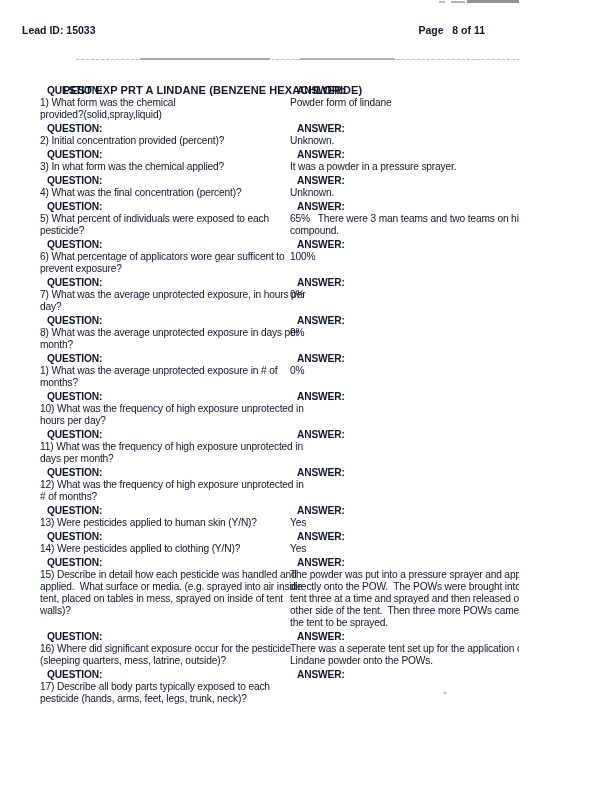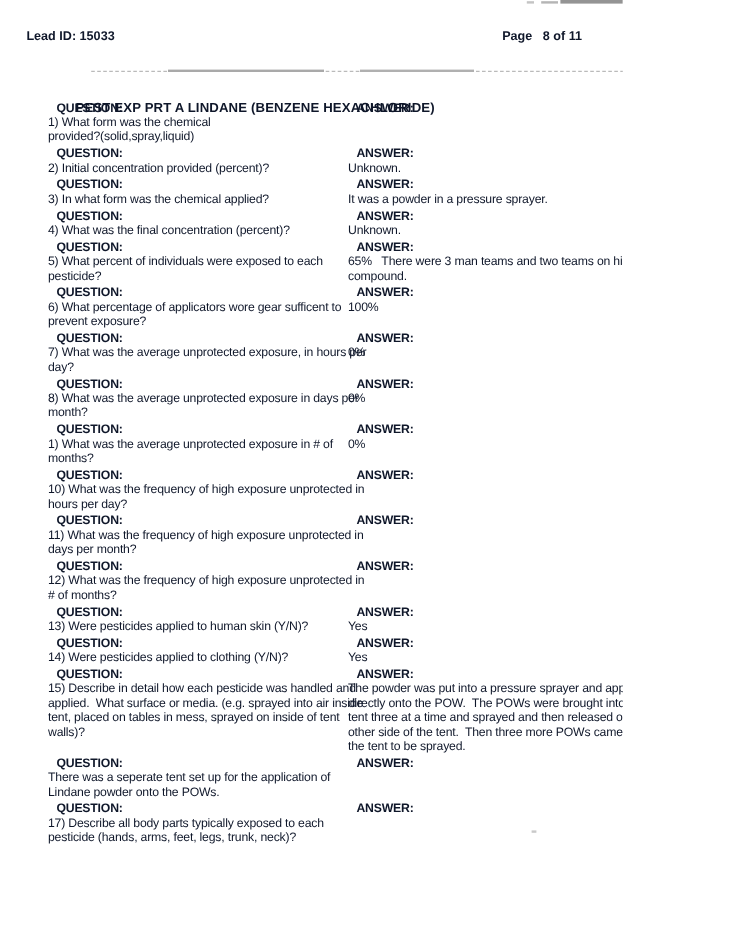--- a/index.html
+++ b/index.html
@@ -142,20 +142,21 @@
   <div class="header-page">Page   8 of 11</div>
 
   <div class="doc-title">PEST EXP PRT A LINDANE (BENZENE HEXACHLORIDE)</div>
 
   <div class="qa-list">
     <div class="qa-row">
       <div class="qa-label">QUESTION:</div>
       <div class="qa-label">ANSWER:</div>
       <div class="qa-text">1) What form was the chemical
 provided?(solid,spray,liquid)</div>
+      <div class="qa-text">Powder form of lindane</div>
     </div>
 
     <div class="qa-row">
       <div class="qa-label">QUESTION:</div>
       <div class="qa-label">ANSWER:</div>
       <div class="qa-text">2) Initial concentration provided (percent)?</div>
       <div class="qa-text">Unknown.</div>
     </div>
 
     <div class="qa-row">
@@ -261,20 +262,22 @@
       <div class="qa-text">The powder was put into a pressure sprayer and applied
 directly onto the POW.  The POWs were brought into a
 tent three at a time and sprayed and then released out the
 other side of the tent.  Then three more POWs came into
 the tent to be sprayed.</div>
     </div>
 
     <div class="qa-row">
       <div class="qa-label">QUESTION:</div>
       <div class="qa-label">ANSWER:</div>
+      <div class="qa-text">16) Where did significant exposure occur for the pesticide
+(sleeping quarters, mess, latrine, outside)?</div>
       <div class="qa-text">There was a seperate tent set up for the application of
 Lindane powder onto the POWs.</div>
     </div>
 
     <div class="qa-row">
       <div class="qa-label">QUESTION:</div>
       <div class="qa-label">ANSWER:</div>
       <div class="qa-text">17) Describe all body parts typically exposed to each
 pesticide (hands, arms, feet, legs, trunk, neck)?</div>
     </div>

